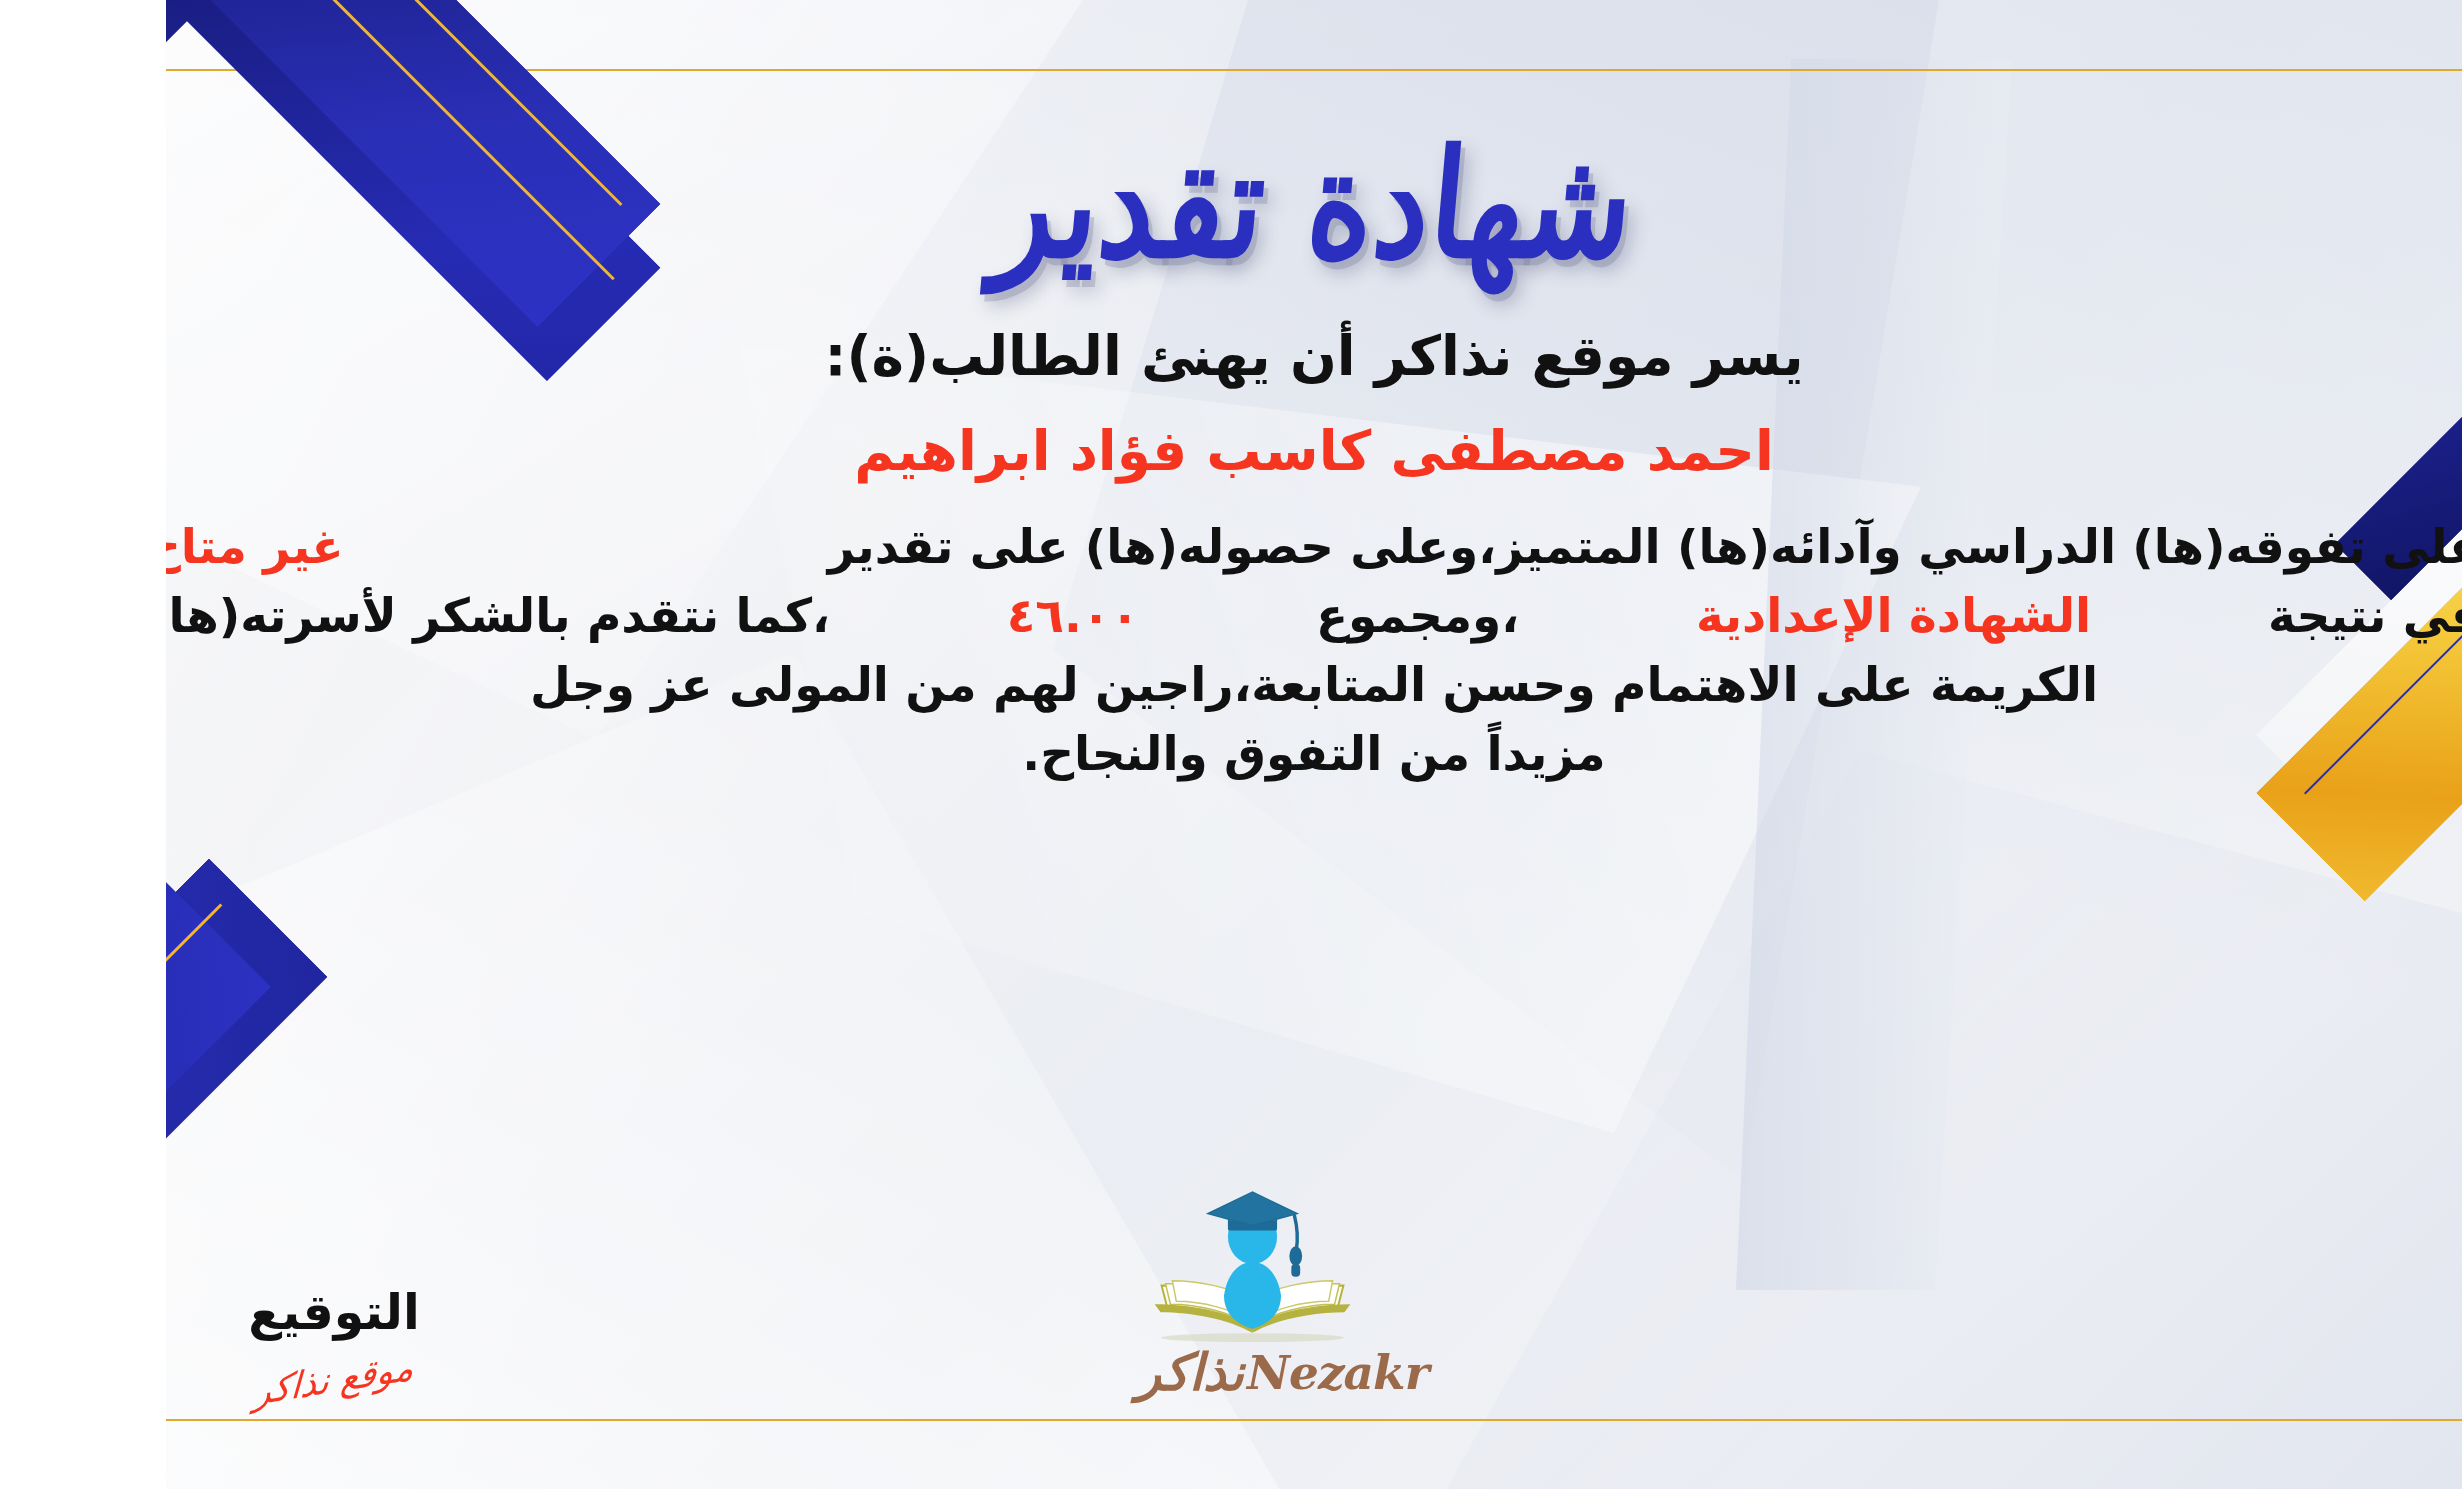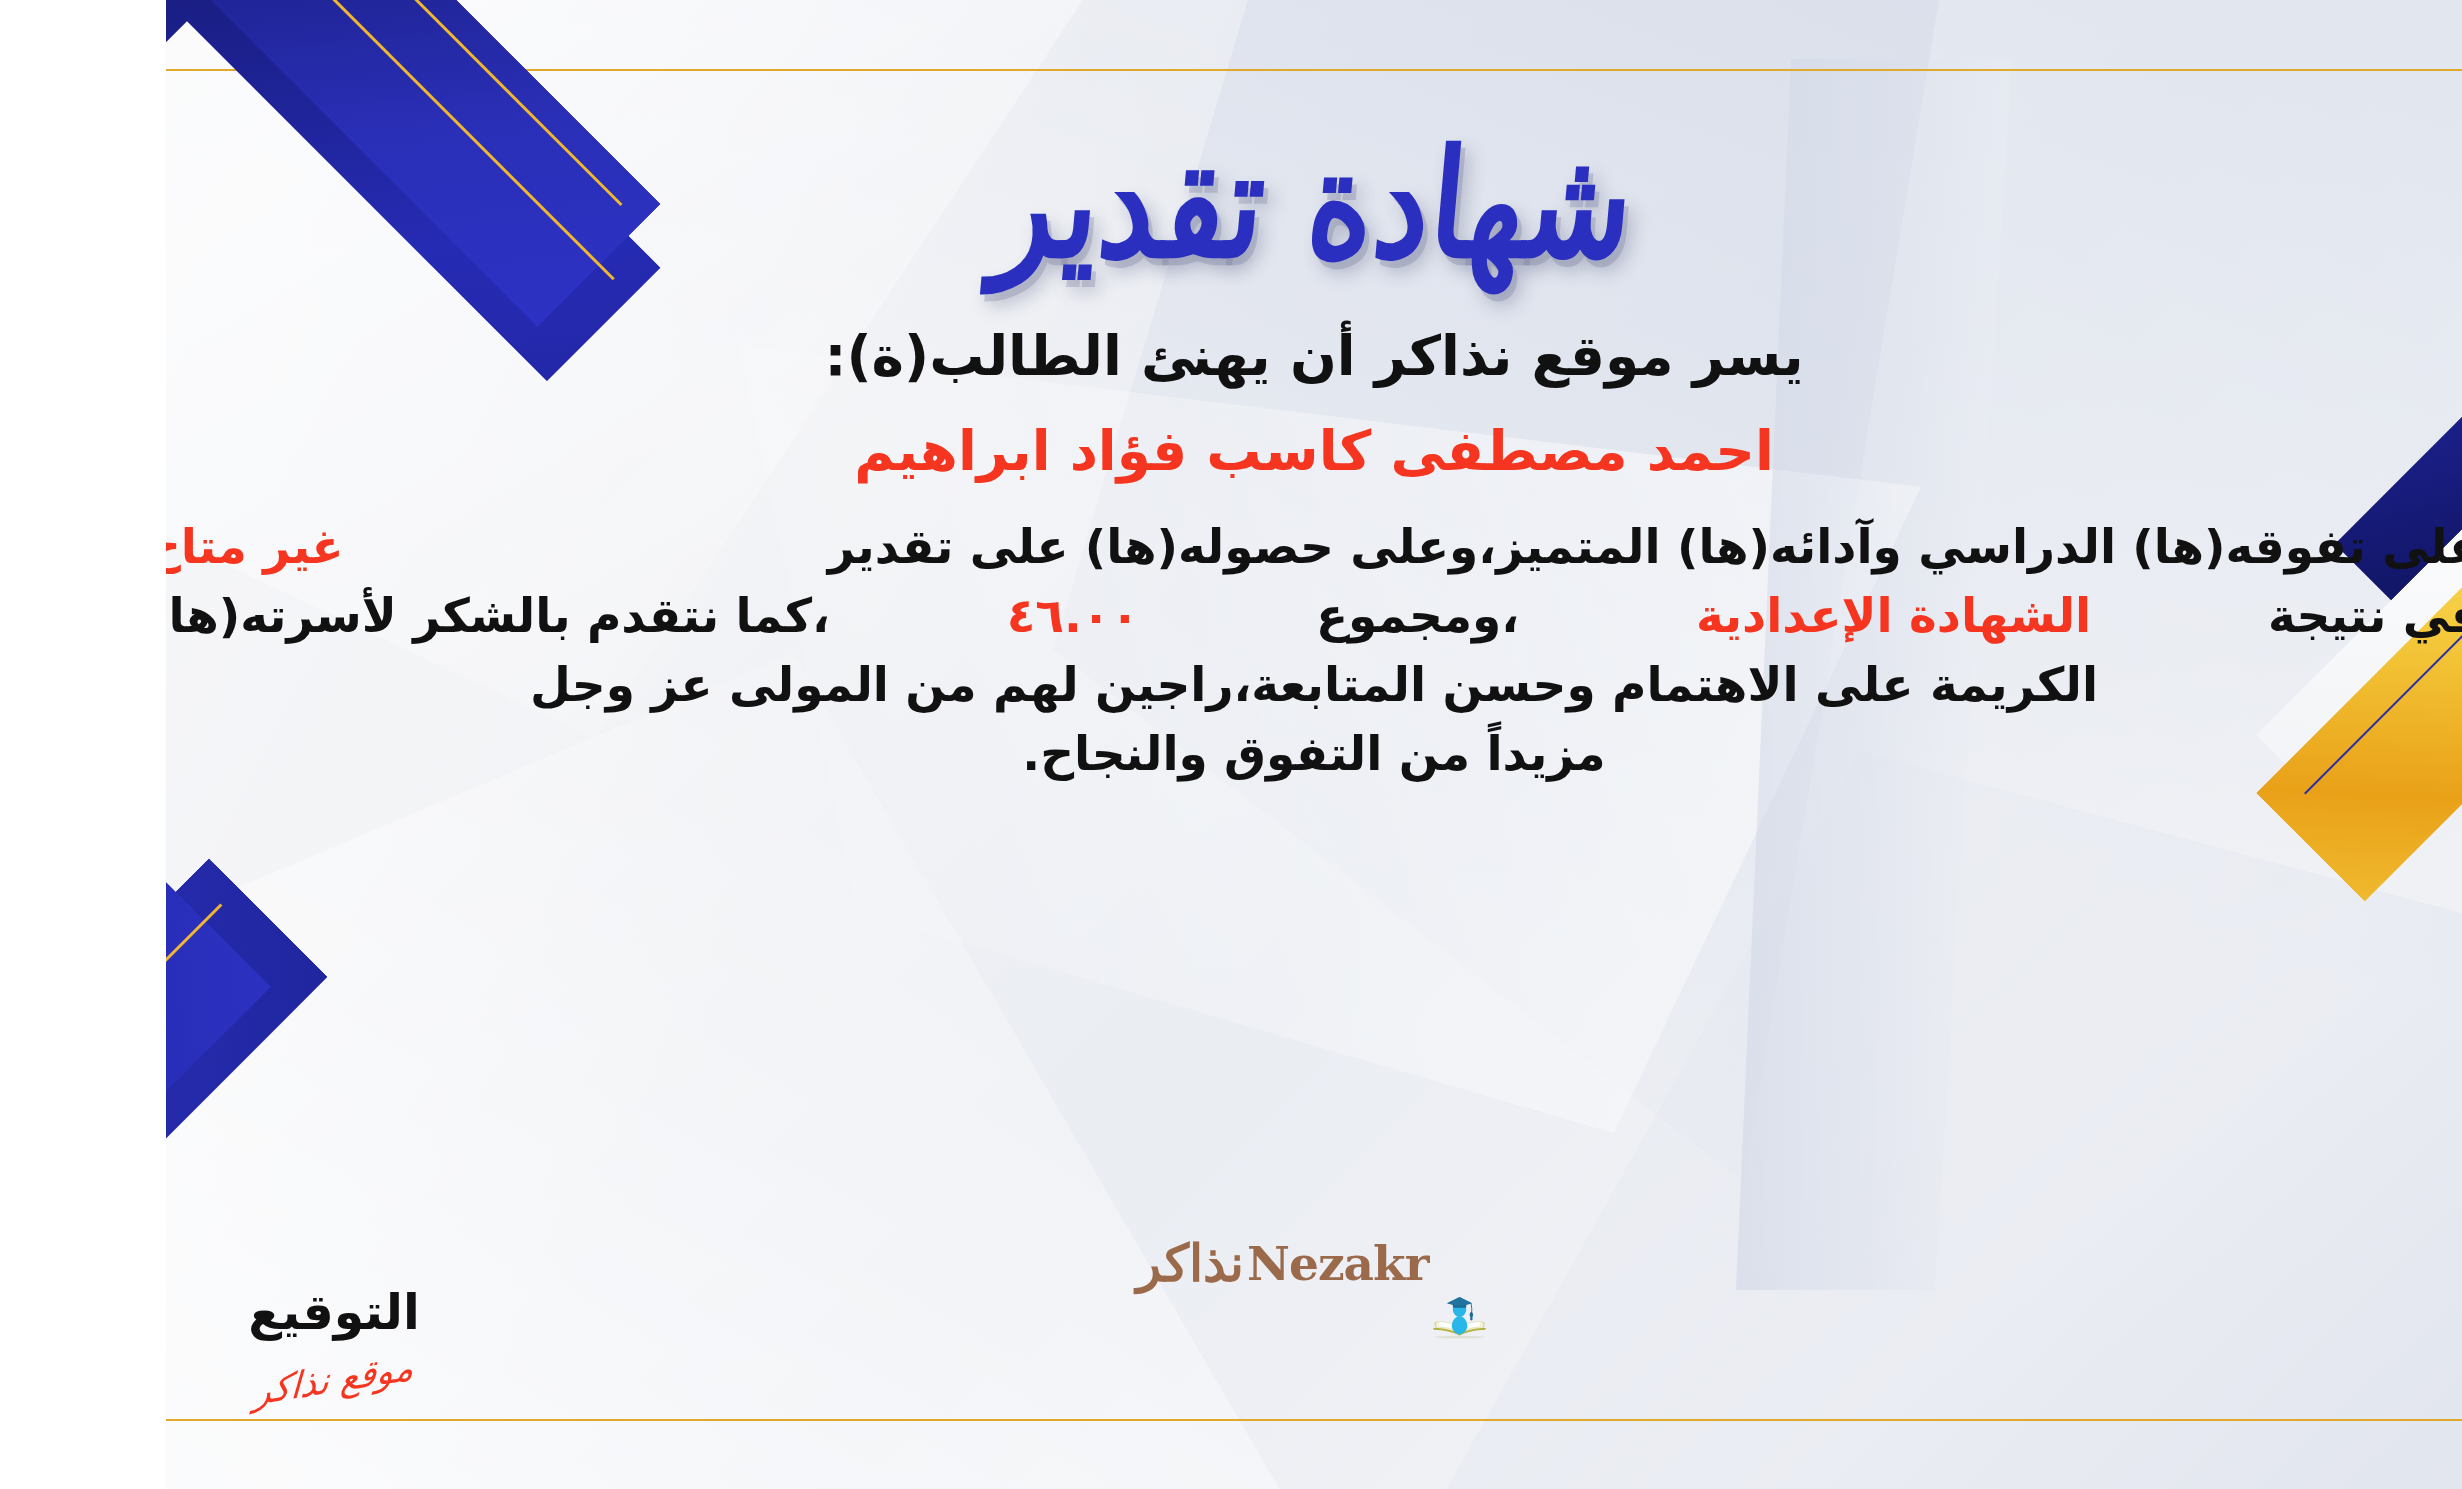--- a/index.html
+++ b/index.html
@@ -280,22 +280,23 @@
     font-family:"DejaVu Serif", serif;
     font-size:36px;
     color:#f5351f;
     font-style:italic;
     transform:rotate(-9deg) skewX(-12deg);
     line-height:1;
   }
 
   
   .logo-col {
-    display:flex; align-items:flex-start;
+    display:flex; flex-direction:column; align-items:flex-end;
     width:355px;
+    font-style:italic;
   }
   .logo-mark { width:231px; height:163px; }
   .logo-text {
     margin-top:3px;
     display:flex; align-items:center; justify-content:center;
     gap:3px;
   }
   .logo-text span {
     font-family:"DejaVu Serif", serif;
     font-size:47px;

